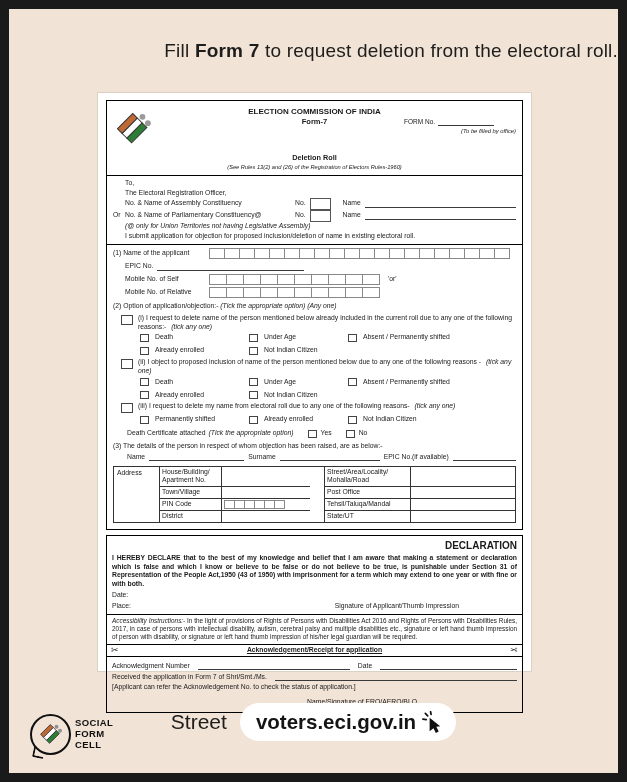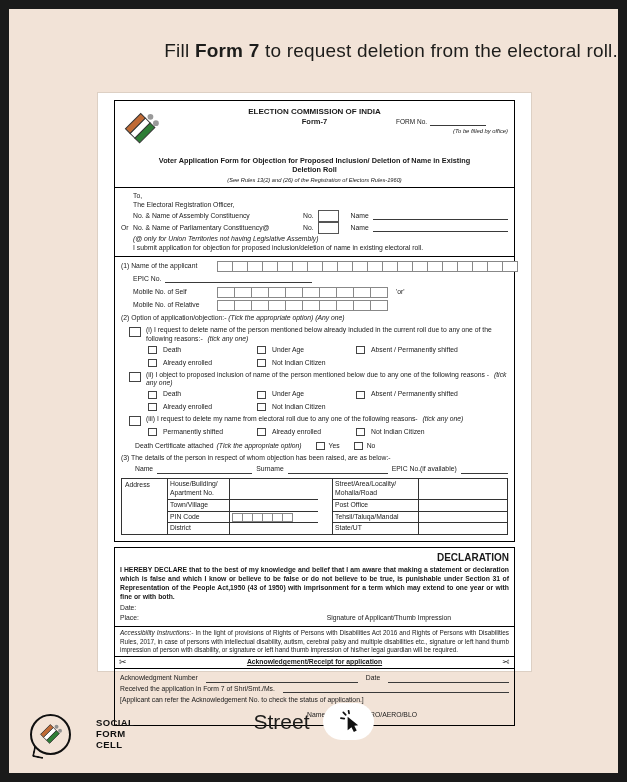--- a/index.html
+++ b/index.html
@@ -6,21 +6,21 @@
   html,body{background:#ffffff}
   body{width:627px;height:782px;font-family:"Liberation Sans",sans-serif;color:#111}
   .poster{position:relative;width:627px;height:782px;background:#f2e3d7;border:9px solid #1a1a1a;overflow:hidden}
 
   
   .headline{margin-top:31px;text-align:right;font-size:19px;color:#1d1d1b;font-weight:500;letter-spacing:.2px}
   .headline b{font-weight:800}
 
   
   .paper{position:absolute;left:89px;top:84px;width:433px;height:578px;background:#fff;
-         box-shadow:0 0 0 1px #ddd0c4;padding:7px 16px;font-size:6.8px;line-height:1.3;color:#1a1a1a}
+         box-shadow:0 0 0 1px #ddd0c4;padding:7px 8px;font-size:6.8px;line-height:1.3;color:#1a1a1a}
   .box-main{border:1.6px solid #000;padding:4px 6px 6px}
   .box-decl{border:1.6px solid #000;margin-top:5px}
 
   .hr{border-top:1px solid #000;margin:3px -6px}
   .row{display:flex;align-items:center}
   .uline{display:inline-block;border-bottom:1px solid #3a3a3a;height:8px}
   .fill{flex:1}
   .sp8{width:8px}.sp12{width:12px}
   i{font-style:italic}
 
@@ -102,21 +102,21 @@
   .ack-date-line{flex:1;margin-left:8px}
   .ack-sig{text-align:center;padding-left:95px;margin-top:6px}
 
   
   .visit-row{position:absolute;left:0;right:0;top:694px;display:flex;justify-content:center;align-items:center;gap:13px}
   .visit-word{font-size:21px;color:#1d1d1b;font-weight:500}
   .url-pill{background:#fff;border-radius:21px;padding:7px 12px 7px 16px;display:flex;align-items:center;gap:5px;
             font-size:20.5px;font-weight:600;color:#141414}
 
   
-  .smc{position:absolute;left:21px;top:705px;display:flex;align-items:center;gap:25px}
+  .smc{position:absolute;left:21px;top:705px;display:flex;align-items:center;gap:4px}
   .smc-bubble{width:41px;height:41px;border:2.6px solid #101010;border-radius:50%;display:flex;align-items:center;justify-content:center;position:relative}
   .smc-bubble::after{content:"";position:absolute;left:1px;bottom:-5px;width:9px;height:9px;
        border-left:2.6px solid #101010;border-bottom:2.6px solid #101010;transform:rotate(12deg);border-bottom-left-radius:2px}
   .smc-text{font-weight:700;font-size:9.5px;line-height:1.15;letter-spacing:.4px;color:#101010}
 </style>
 </head>
 <body>
 
 <div class="poster">
 
@@ -142,21 +142,20 @@
           <div class="form7">Form-7</div>
         </div>
         <div class="formno">
           <div class="row">
             <span>FORM No.</span>
             <span class="uline"></span>
           </div>
           <div class="formno-note">(To be filled by office)</div>
         </div>
       </div>
-      <div class="ftitle">Voter Application Form for Objection for Proposed Inclusion/ Deletion of Name in Existing</div>
       <div class="ftitle" style="margin-top:0">Deletion Roll</div>
       <div class="rules">(See Rules 13(2) and (26) of the Registration of Electors Rules-1960)</div>
 
       <div class="hr"></div>
 
       <div class="to-block">
         <div class="row">
             <span class="sp12"></span>
             <span>To,</span>
           </div>
@@ -456,20 +455,21 @@
           <span>[Applicant can refer the Acknowledgement No. to check the status of application.]</span>
         </div>
         <div class="ack-sig">Name/Signature of ERO/AERO/BLO</div>
       </div>
     </div>
   </div>
 
   <div class="visit-row">
     <span class="visit-word">Street</span>
     <span class="url-pill">
+      <span>voters.eci.gov.in</span>
       <svg viewBox="0 0 24 24" width="23" height="23" aria-hidden="true">
         <path d="M9 7 L9 21 L13 18 L15.5 23 L18.5 21.5 L16 16.5 L20 16 Z" fill="#111"></path>
         <g stroke="#111" stroke-width="1.8" stroke-linecap="round">
           <line x1="7" y1="5" x2="4.5" y2="2.5"></line>
           <line x1="5.5" y1="9" x2="2" y2="8.5"></line>
           <line x1="10.5" y1="3.5" x2="10" y2="0.8"></line>
         </g>
       </svg>
     </span>
   </div>

